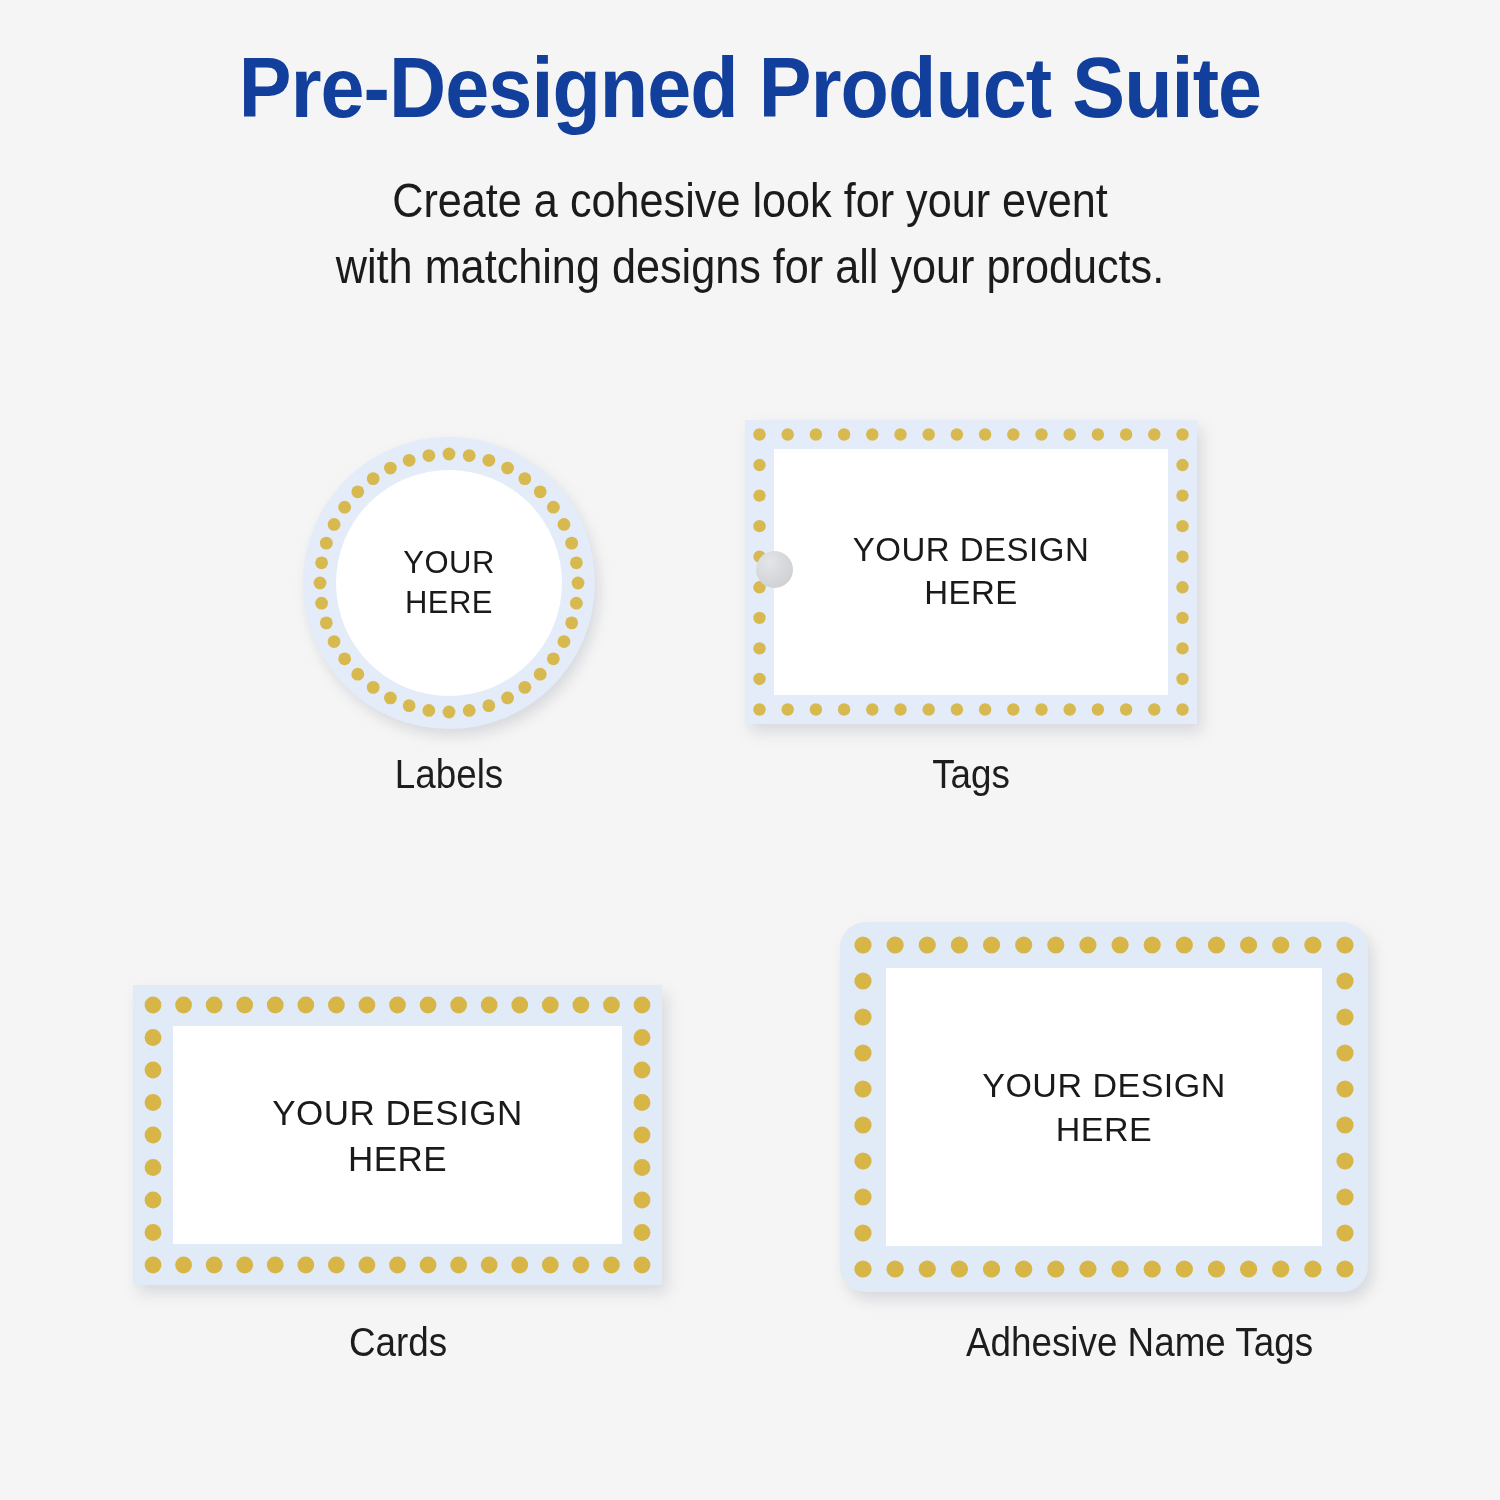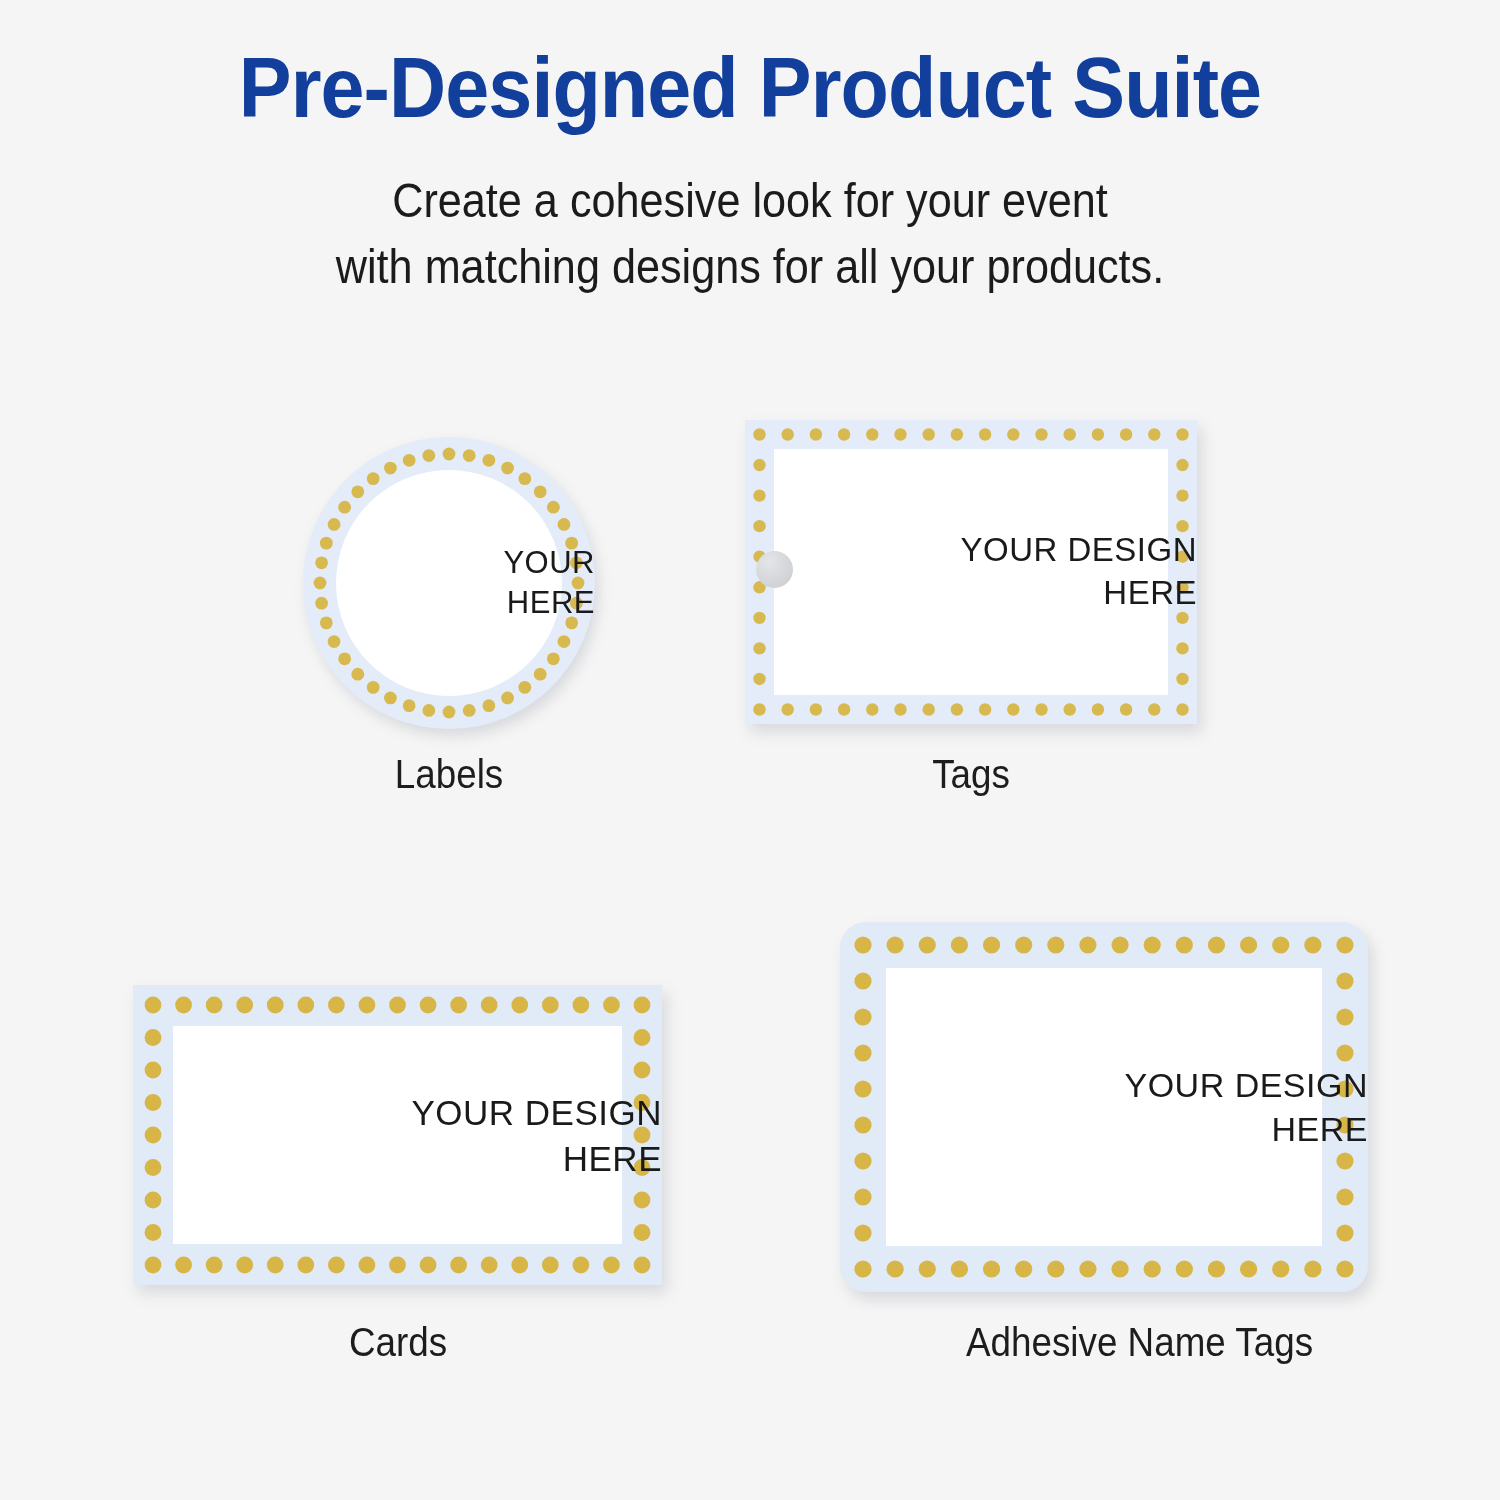--- a/index.html
+++ b/index.html
@@ -61,21 +61,21 @@
     transform: scaleX(0.92);
     white-space: nowrap;
   }
 
   
   .design-text {
     position: absolute;
     left: 0; right: 0;
     top: 50%;
     transform: translateY(-50%);
-    text-align: right;
+    text-align: center;
     color: #1a1a1a;
     font-family: "Liberation Sans Narrow", "Liberation Sans", sans-serif;
     line-height: 1.3;
     letter-spacing: 0.5px;
     pointer-events: none;
   }
   .design-text span { display: block; white-space: nowrap; }
 
   
   #labels-art {

